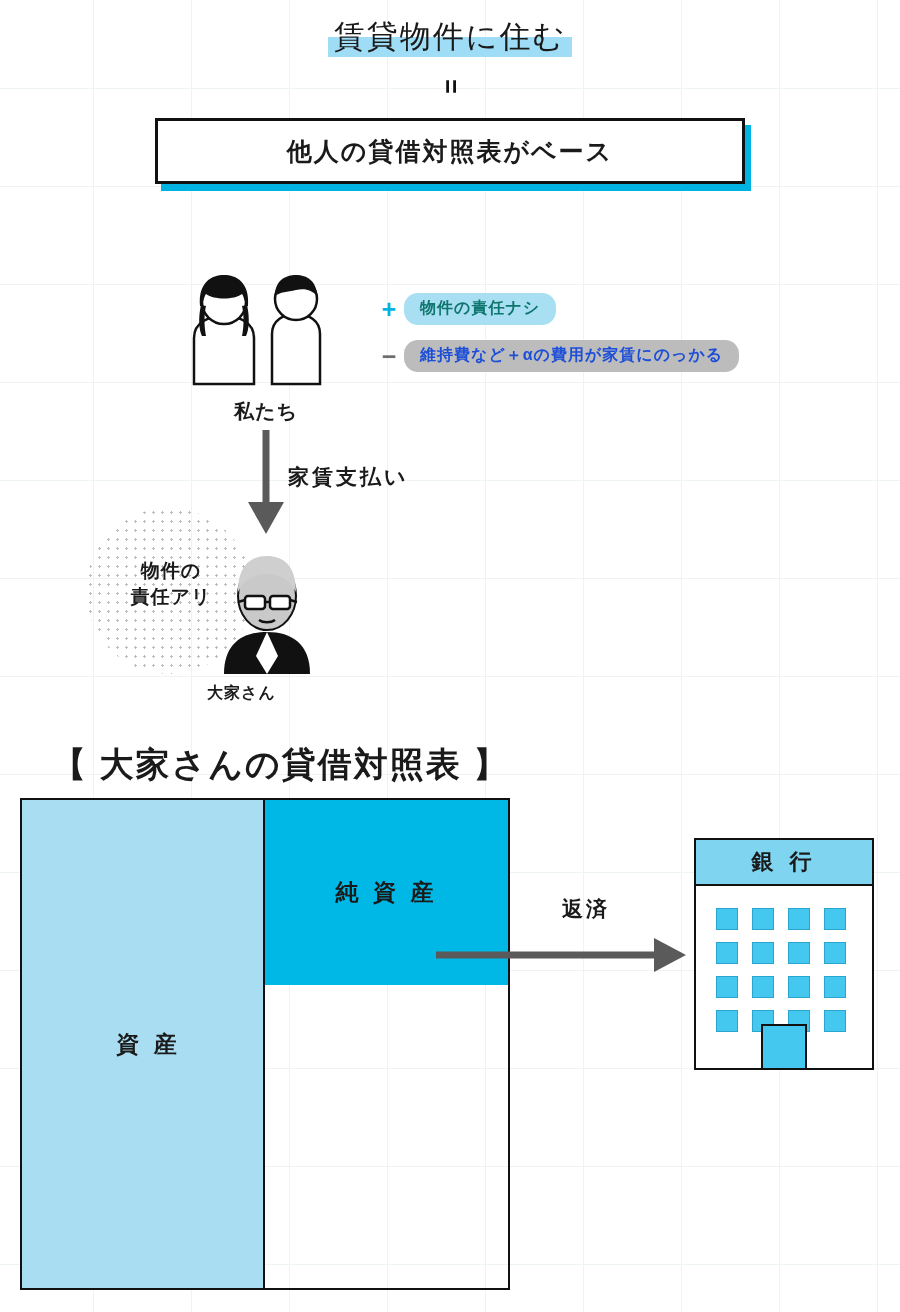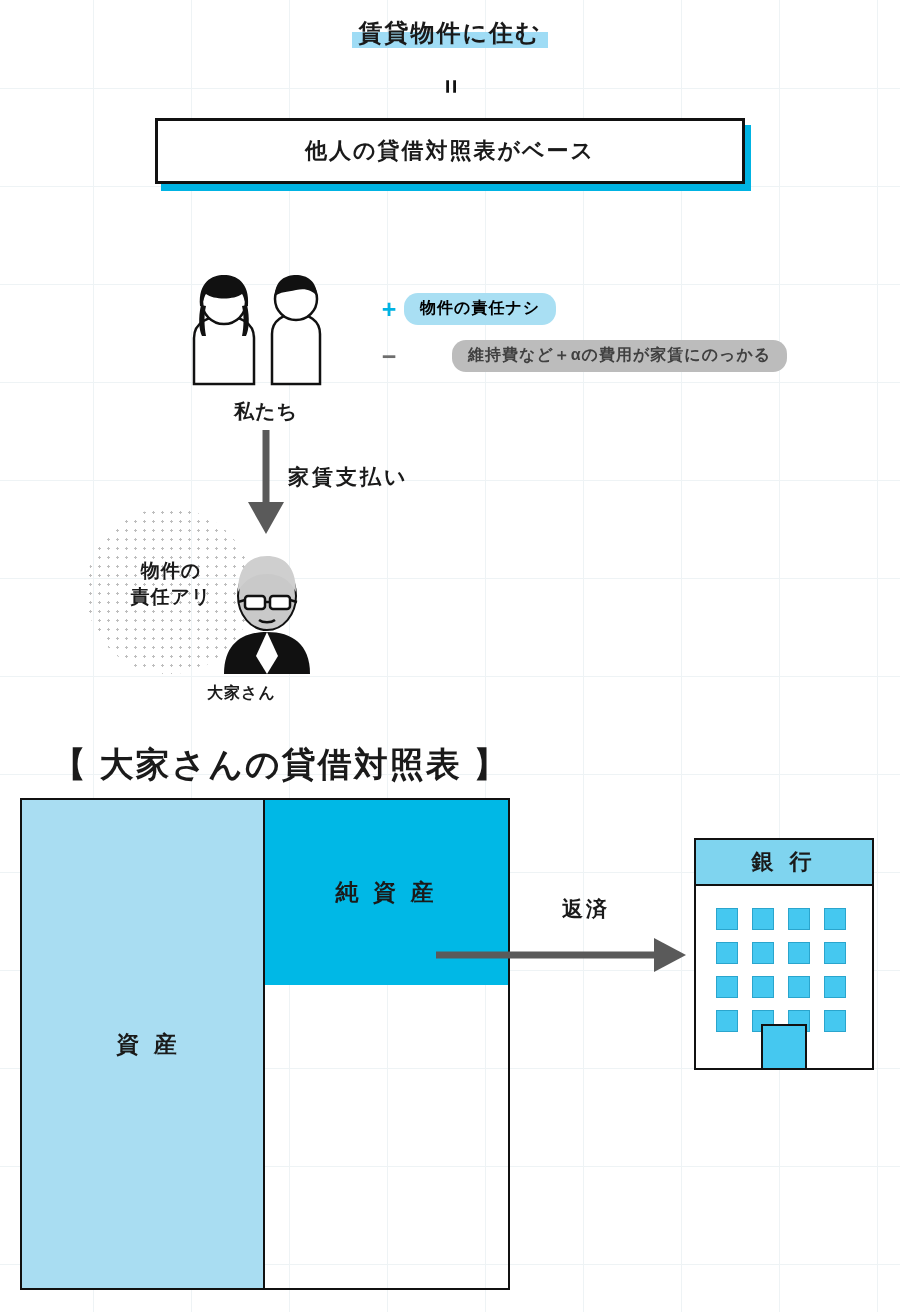--- a/index.html
+++ b/index.html
@@ -27,22 +27,22 @@
   
   .title-wrap {
     position: absolute;
     top: 18px;
     left: 0;
     width: 900px;
     text-align: center;
   }
   .title-main {
     display: inline-block;
-    font-size: 24px;
-    font-weight: bold;
+    font-size: 31px;
+    font-weight: normal;
     letter-spacing: 2px;
     line-height: 1.25;
     padding: 0 6px;
     background: linear-gradient(to top, #9fdcf5 52%, transparent 52%);
   }
   .equal-sign {
     position: absolute;
     top: 72px;
     left: 0;
     width: 900px;
@@ -60,21 +60,21 @@
     width: 584px;
     height: 60px;
     border: 3px solid #111;
     background: #ffffff;
     box-shadow: 6px 7px 0 0 #00b3e3;
     display: flex;
     align-items: center;
     justify-content: center;
   }
   .subtitle-text {
-    font-size: 22px;
+    font-size: 25px;
     font-weight: bold;
     letter-spacing: 2px;
   }
 
   
   .couple {
     position: absolute;
     left: 176px;
     top: 272px;
     width: 180px;
@@ -106,22 +106,22 @@
   .sign.plus { color: #00b3e3; }
   .sign.minus { color: #6e6e6e; }
   .pill {
     border-radius: 14px;
     padding: 5px 16px 6px 16px;
     font-size: 16px;
     font-weight: bold;
     letter-spacing: 1px;
     white-space: nowrap;
   }
-  .pill.blue { background: #a9dff3; color: #000000; }
-  .pill.gray { background: #bcbcbc; color: #404040; margin-left: 48px; }
+  .pill.blue { background: #a9dff3; color: #0f766e; }
+  .pill.gray { background: #bcbcbc; color: #1d4ed8; }
 
   
   .rent-arrow {
     position: absolute;
     left: 240px;
     top: 430px;
     width: 60px;
     height: 110px;
   }
   .rent-label {

